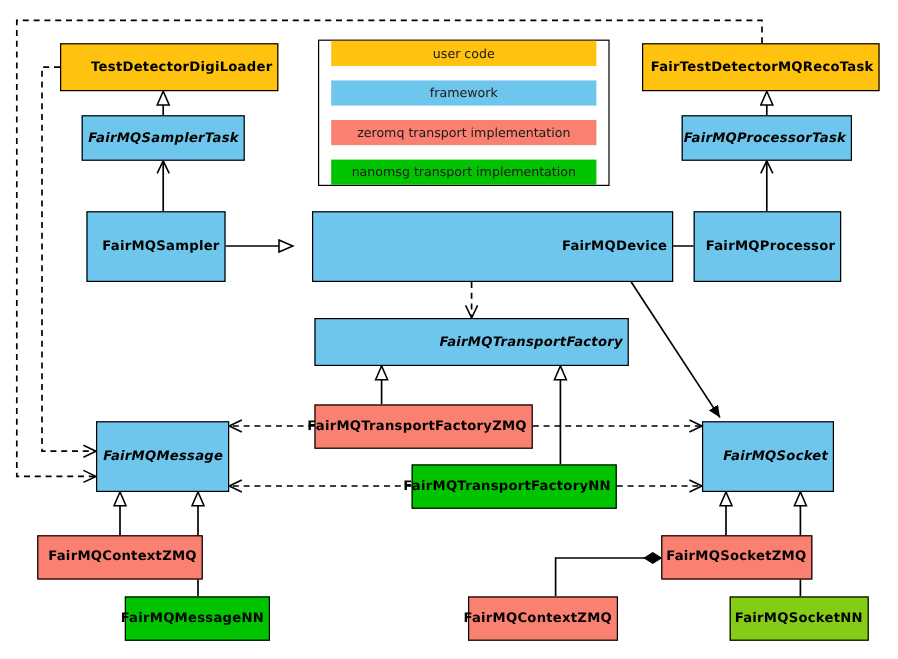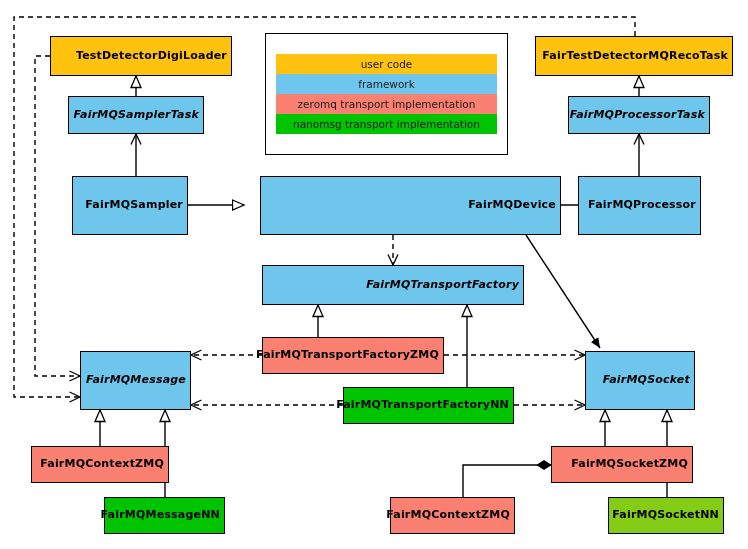--- a/index.html
+++ b/index.html
@@ -18,21 +18,21 @@
     letter-spacing:.2px;
     line-height:1.1;
     padding:0 4px;
   }
   .node.abstract{font-style:italic;}
   .legend-box{
     position:absolute;
     box-sizing:border-box;
     border:1.5px solid #000000;
     background:#ffffff;
-    padding:20px 10px;
+    padding:0 10px;
     display:flex;flex-direction:column;justify-content:space-between;
   }
   .legend-row{
     box-sizing:border-box;
     height:21px;
     display:flex;align-items:center;justify-content:center;
     font-size:10.5px;
     font-weight:normal;
     color:#1a1a1a;
   }
@@ -156,21 +156,21 @@
       </div>
       <div class="node abstract" style="left: 585px; top: 351px; width: 110px; height: 59px; background: rgb(111, 198, 236);">
         <span>FairMQSocket</span>
       </div>
       <div class="node" style="left: 31px; top: 446px; width: 138px; height: 37px; background: rgb(250, 128, 114);">
         <span>FairMQContextZMQ</span>
       </div>
       <div class="node" style="left: 104px; top: 497px; width: 121px; height: 37px; background: rgb(0, 196, 0);">
         <span>FairMQMessageNN</span>
       </div>
-      <div class="node" style="left: 551px; top: 446px; width: 142px; height: 37px; background: rgb(250, 128, 114);">
+      <div class="node" style="left: 551px; top: 446px; width: 126px; height: 37px; background: rgb(250, 128, 114);">
         <span>FairMQSocketZMQ</span>
       </div>
       <div class="node" style="left: 390px; top: 497px; width: 125px; height: 37px; background: rgb(250, 128, 114);">
         <span>FairMQContextZMQ</span>
       </div>
       <div class="node" style="left: 608px; top: 497px; width: 116px; height: 37px; background: #84cc16;">
         <span>FairMQSocketNN</span>
       </div>
     </div>
 

